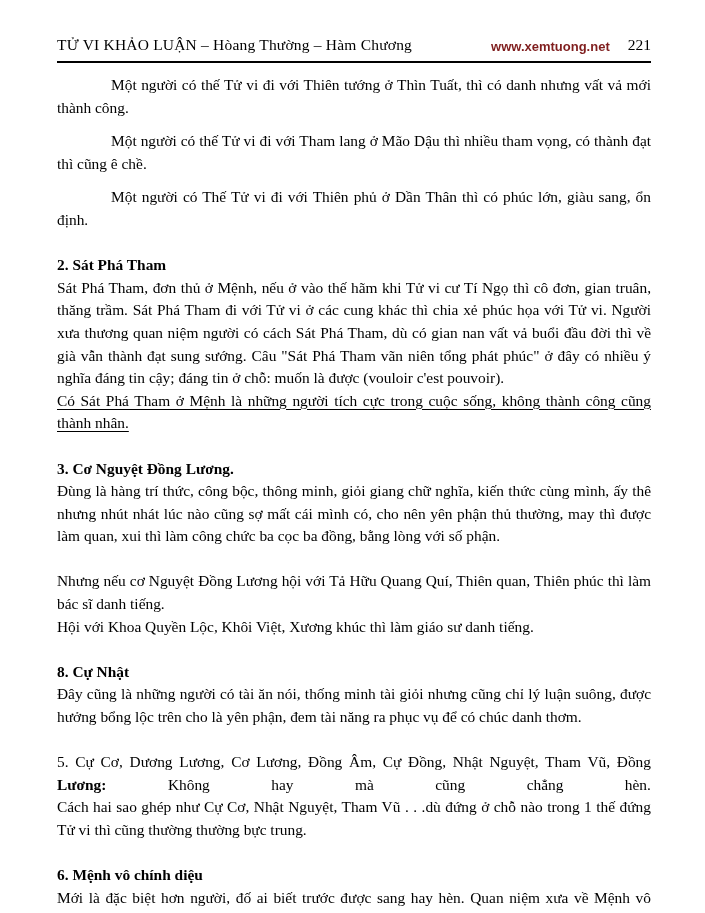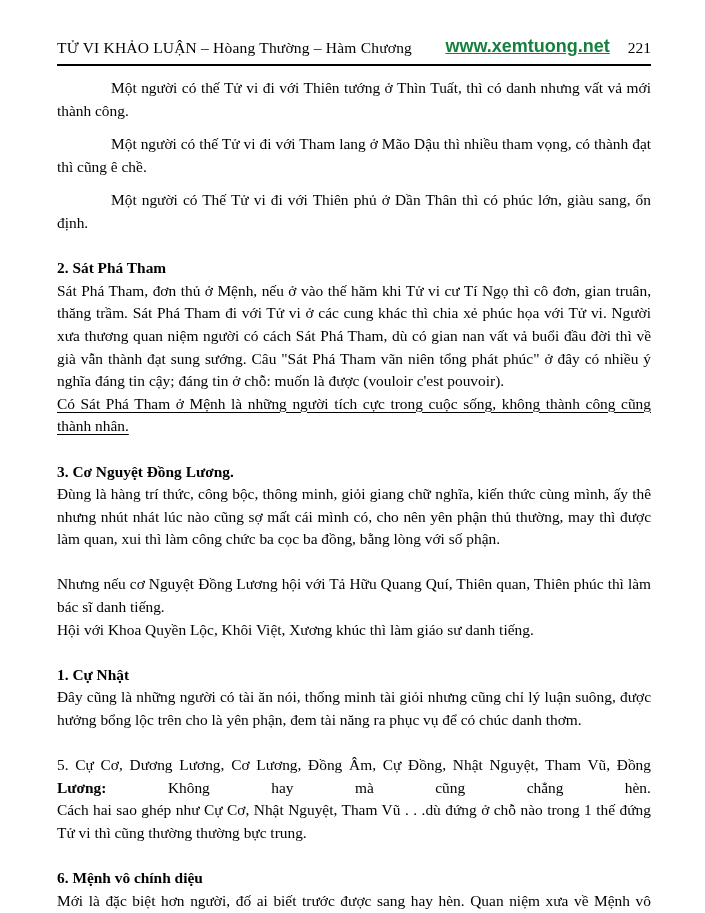--- a/index.html
+++ b/index.html
@@ -14,23 +14,22 @@
   .header {
     display: flex;
     align-items: flex-end;
     font-size: 15.5px;
     white-space: nowrap;
   }
   .header-title { flex: 1; letter-spacing: 0.2px; }
   .site-link {
     font-family: "Liberation Sans", sans-serif;
     font-weight: bold;
-    font-size: 18px;
-    color: #15803d;
-    text-decoration: underline;
+    font-size: 13px;
+    color: #7f1d1d;
     cursor: pointer;
   }
   .page-num { margin-left: 18px; }
 
   .rule { border-bottom: 2px solid #000; margin-top: 7px; }
 
   .content {
     margin-top: 8px;
     font-size: 15.4px;
     line-height: 22.6px;
@@ -72,21 +71,21 @@
     </div>
 
     <div class="sect">
       <p class="bold">3. Cơ Nguyệt Đồng Lương.</p>
       <p>Đùng là hàng trí thức, công bộc, thông minh, giỏi giang chữ nghĩa, kiến thức cùng mình, ấy thê nhưng nhút nhát lúc nào cũng sợ mất cái mình có, cho nên yên phận thủ thường, may thì được làm quan, xui thì làm công chức ba cọc ba đồng, bằng lòng với số phận.</p>
       <p class="gap-top">Nhưng nếu cơ Nguyệt Đồng Lương hội với Tả Hữu Quang Quí, Thiên quan, Thiên phúc thì làm bác sĩ danh tiếng.</p>
       <p>Hội với Khoa Quyền Lộc, Khôi Việt, Xương khúc thì làm giáo sư danh tiếng.</p>
     </div>
 
     <div class="sect">
-      <p class="bold">1. Cự Nhật</p>
+      <p class="bold">8. Cự Nhật</p>
       <p>Đây cũng là những người có tài ăn nói, thống minh tài giỏi nhưng cũng chỉ lý luận suông, được hưởng bổng lộc trên cho là yên phận, đem tài năng ra phục vụ để có chúc danh thơm.</p>
     </div>
 
     <div class="sect">
       <p class="s5-line1">5. Cự Cơ, Dương Lương, Cơ Lương, Đồng Âm, Cự Đồng, Nhật Nguyệt, Tham Vũ, Đồng</p>
       <div class="s5-line2">
         <span class="lead">Lương:</span>
         <span>Không</span>
         <span>hay</span>
         <span>mà</span>

